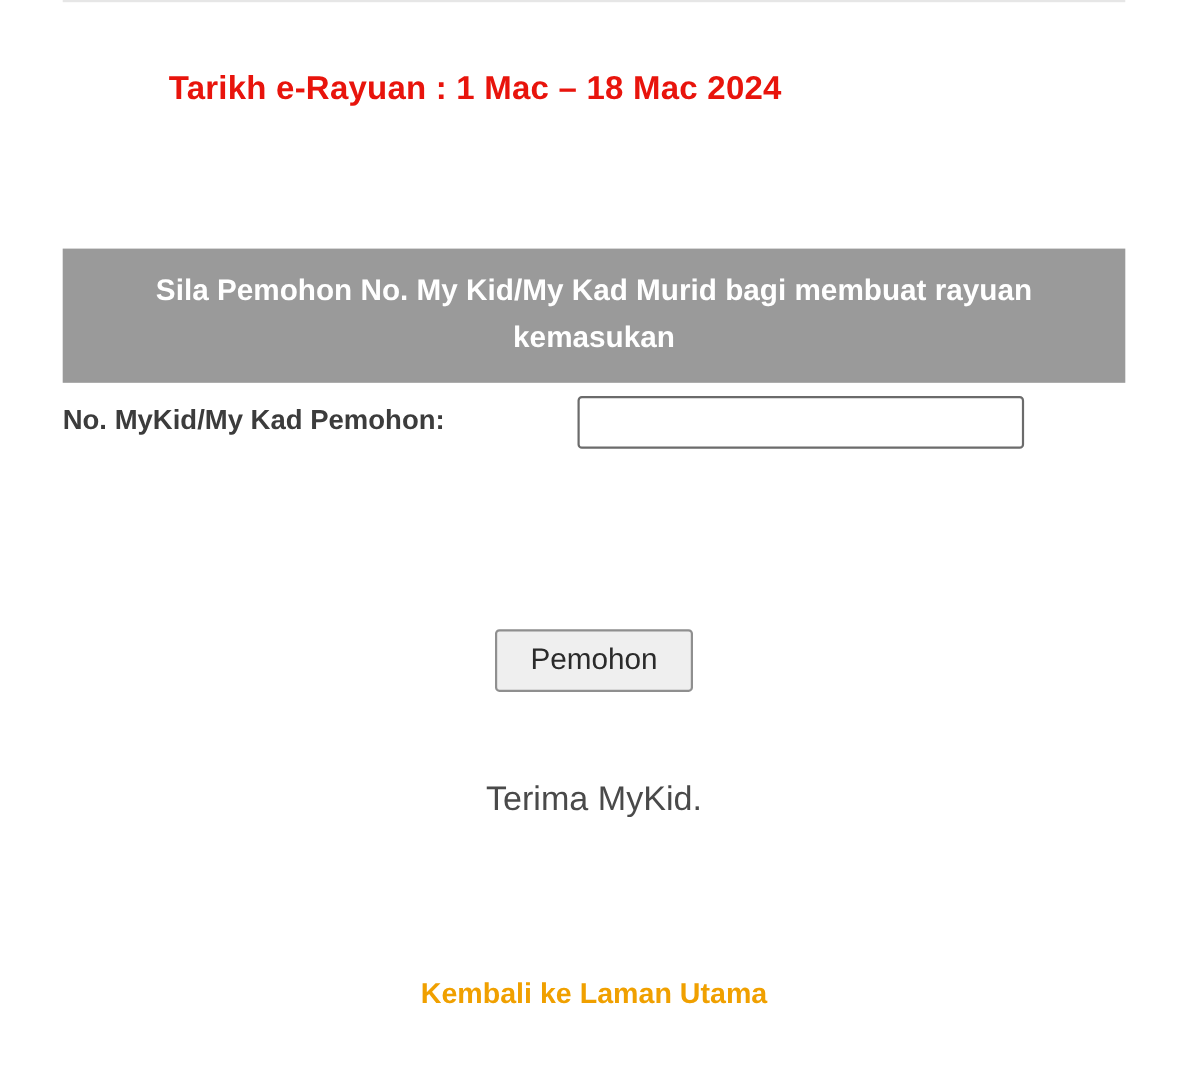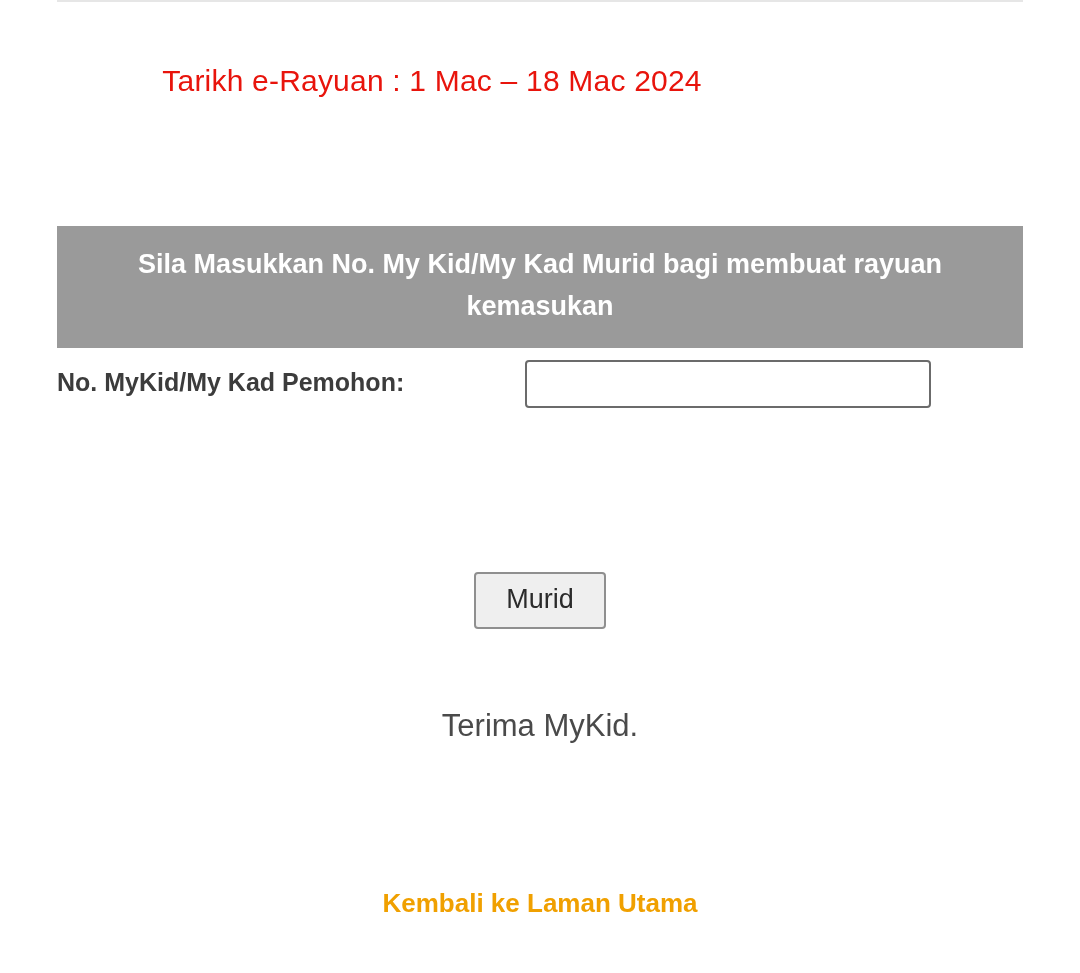--- a/index.html
+++ b/index.html
@@ -28,21 +28,21 @@
     background: #e6e6e6;
   }
   .date-banner {
     position: absolute;
     top: 64px;
     left: 0;
     width: 864px;
     text-align: center;
     color: #e8140c;
     font-size: 30px;
-    font-weight: normal;
+    font-weight: bold;
     letter-spacing: 0.2px;
   }
   .grey-header {
     position: absolute;
     top: 226px;
     left: 57px;
     width: 966px;
     box-sizing: border-box;
     background: #9a9a9a;
     color: #ffffff;
@@ -128,31 +128,31 @@
 </style>
 </head>
 <body>
 
 <div class="page">
 
   <div class="top-rule"></div>
 
   <div class="date-banner">Tarikh e-Rayuan : 1 Mac – 18 Mac 2024</div>
 
-  <div class="grey-header">Sila Masukkan No. My Kid/My Kad Murid bagi membuat rayuan kemasukan</div>
+  <div class="grey-header">Sila Pemohon No. My Kid/My Kad Murid bagi membuat rayuan kemasukan</div>
 
   <div class="field-row">
     <div class="field-label">No. MyKid/My Kad Pemohon:</div>
     <div class="field-input-wrap">
       <input class="mykid-input" type="text" placeholder="" style="">
     </div>
   </div>
 
   <div class="submit-wrap">
-    <button class="submit-button">Murid</button>
+    <button class="submit-button">Pemohon</button>
   </div>
 
   <div class="thanks">Terima MyKid.</div>
 
   <div class="home-link-wrap">
     <a class="home-link" href="#">Kembali ke Laman Utama</a>
   </div>
 
 </div>
 

